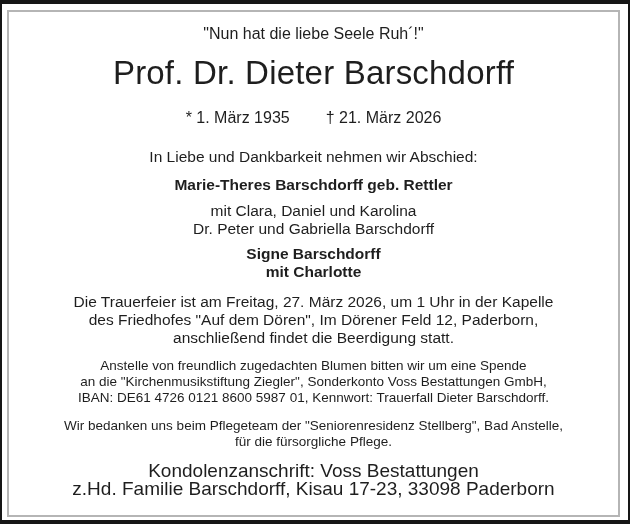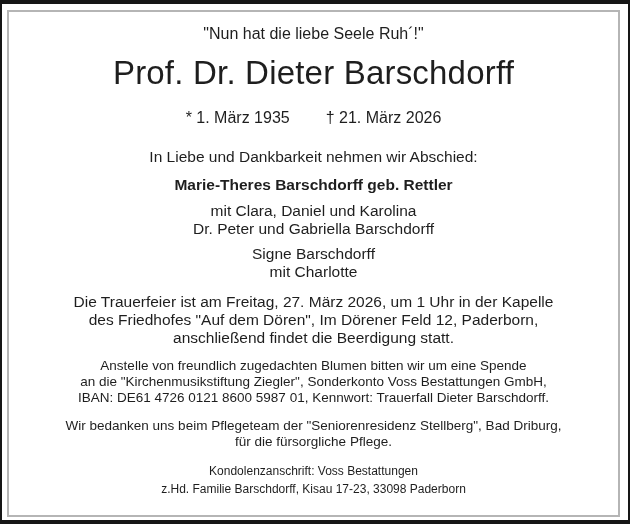--- a/index.html
+++ b/index.html
@@ -45,26 +45,26 @@
   }
   .dates .birth { display: inline-block; margin-right: 36px; }
   .intro {
     margin-top: 21px;
     font-size: 15.5px;
     line-height: 18px;
   }
   .mourner-group { font-size: 15.5px; line-height: 18px; }
   .mg-1 { margin-top: 10px; font-weight: bold; }
   .mg-2 { margin-top: 8px; }
-  .mg-3 { margin-top: 7px; }
+  .mg-3 { margin-top: 7px; font-weight: bold; }
   .para { }
   .funeral    { margin-top: 12px; font-size: 15.5px; line-height: 18px; }
   .donation   { margin-top: 11px; font-size: 13.5px; line-height: 16px; }
   .thanks     { margin-top: 12px; font-size: 13.5px; line-height: 16px; }
-  .condolence { margin-top: 12px; font-size: 12px; line-height: 18px; }
+  .condolence { margin-top: 12px; font-size: 19px; line-height: 18px; }
 </style>
 </head>
 <body>
 
 <div class="page">
   <div class="frame">
 
     <div class="quote">"Nun hat die liebe Seele Ruh´!"</div>
 
     <div class="title">Prof. Dr. Dieter Barschdorff</div>
@@ -95,21 +95,21 @@
       <div>anschließend findet die Beerdigung statt.</div>
     </div>
 
     <div class="para donation">
       <div>Anstelle von freundlich zugedachten Blumen bitten wir um eine Spende</div>
       <div>an die "Kirchenmusikstiftung Ziegler", Sonderkonto Voss Bestattungen GmbH,</div>
       <div>IBAN: DE61 4726 0121 8600 5987 01, Kennwort: Trauerfall Dieter Barschdorff.</div>
     </div>
 
     <div class="para thanks">
-      <div>Wir bedanken uns beim Pflegeteam der "Seniorenresidenz Stellberg", Bad Driburg,</div>
+      <div>Wir bedanken uns beim Pflegeteam der "Seniorenresidenz Stellberg", Bad Anstelle,</div>
       <div>für die fürsorgliche Pflege.</div>
     </div>
 
     <div class="para condolence">
       <div>Kondolenzanschrift: Voss Bestattungen</div>
       <div>z.Hd. Familie Barschdorff, Kisau 17-23, 33098 Paderborn</div>
     </div>
 
   </div>
 </div>

